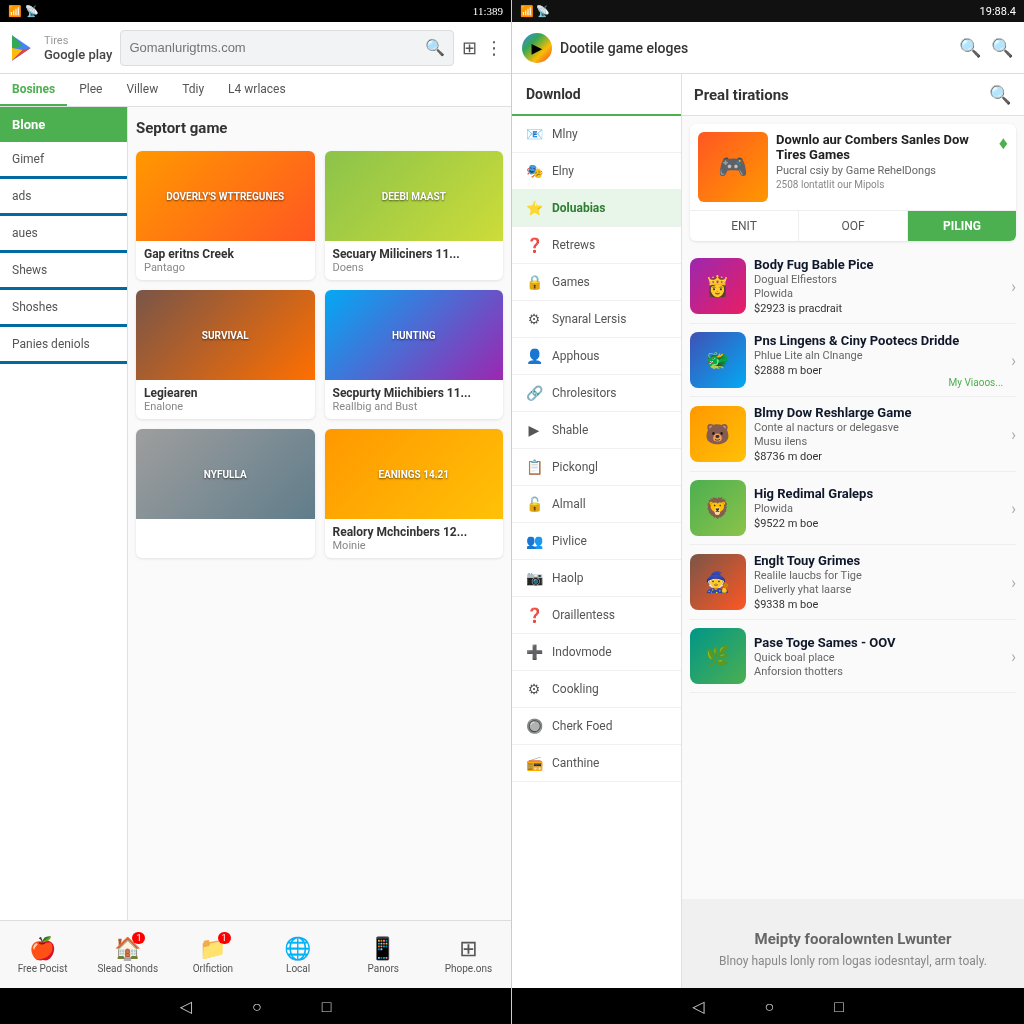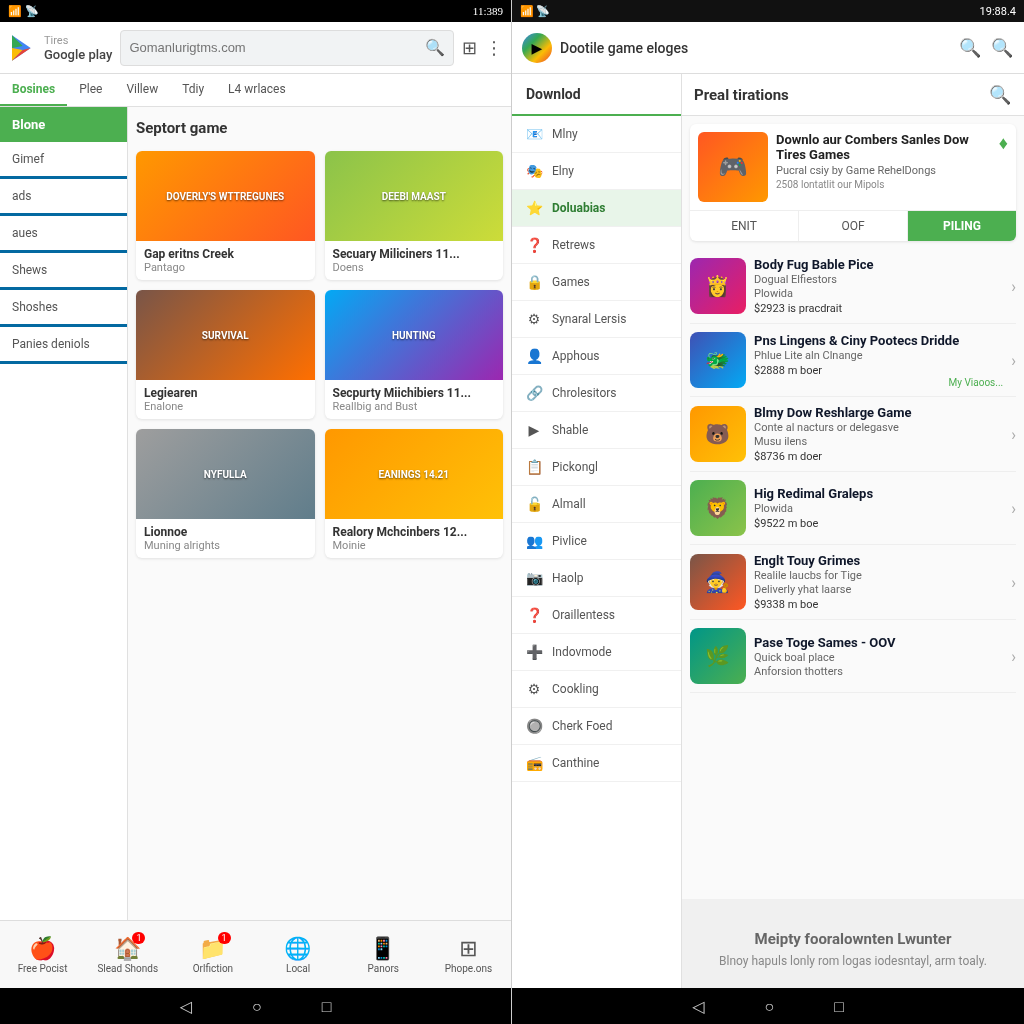--- a/index.html
+++ b/index.html
@@ -547,24 +547,20 @@
             <div class="game-card-info">
               <div class="game-card-name">Secpurty Miichibiers 11...</div>
               <div class="game-card-dev">Reallbig and Bust</div>
             </div>
           </div>
 
           <div class="game-card">
             <div class="game-thumb game-thumb-5">
               <div class="thumb-text">NYFULLA</div>
             </div>
-            <div class="game-card-info">
-              <div class="game-card-name">Lionnoe</div>
-              <div class="game-card-dev">Muning alrights</div>
-            </div>
           </div>
 
           <div class="game-card">
             <div class="game-thumb game-thumb-6">
               <div class="thumb-text">EANINGS 14.21</div>
             </div>
             <div class="game-card-info">
               <div class="game-card-name">Realory Mchcinbers 12...</div>
               <div class="game-card-dev">Moinie</div>
             </div>

